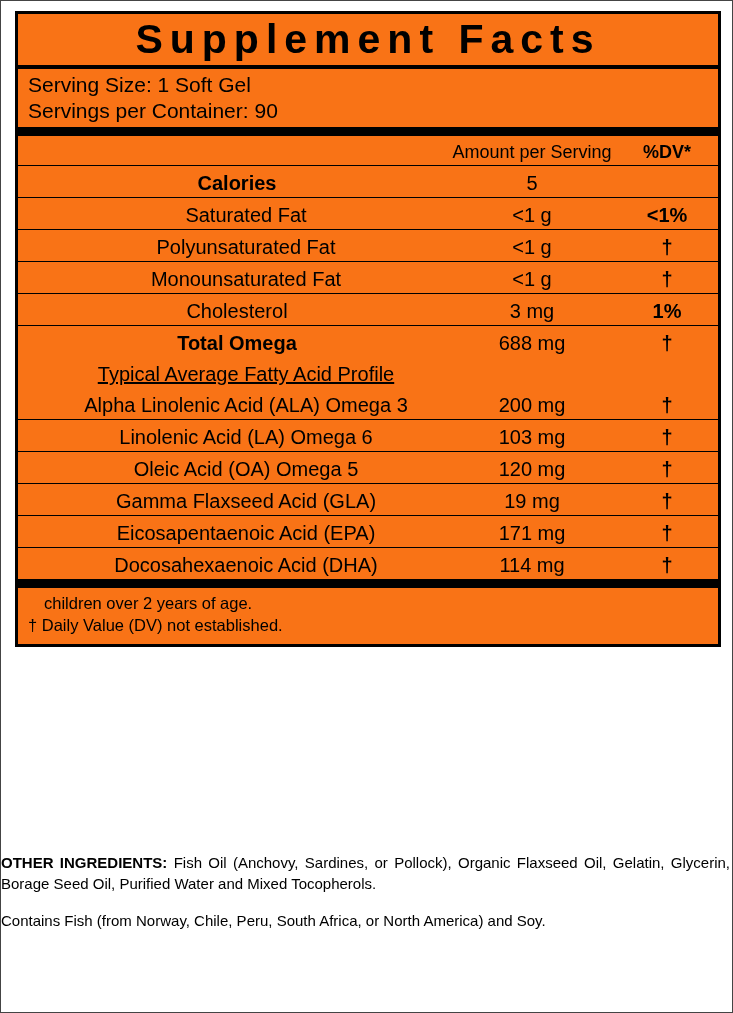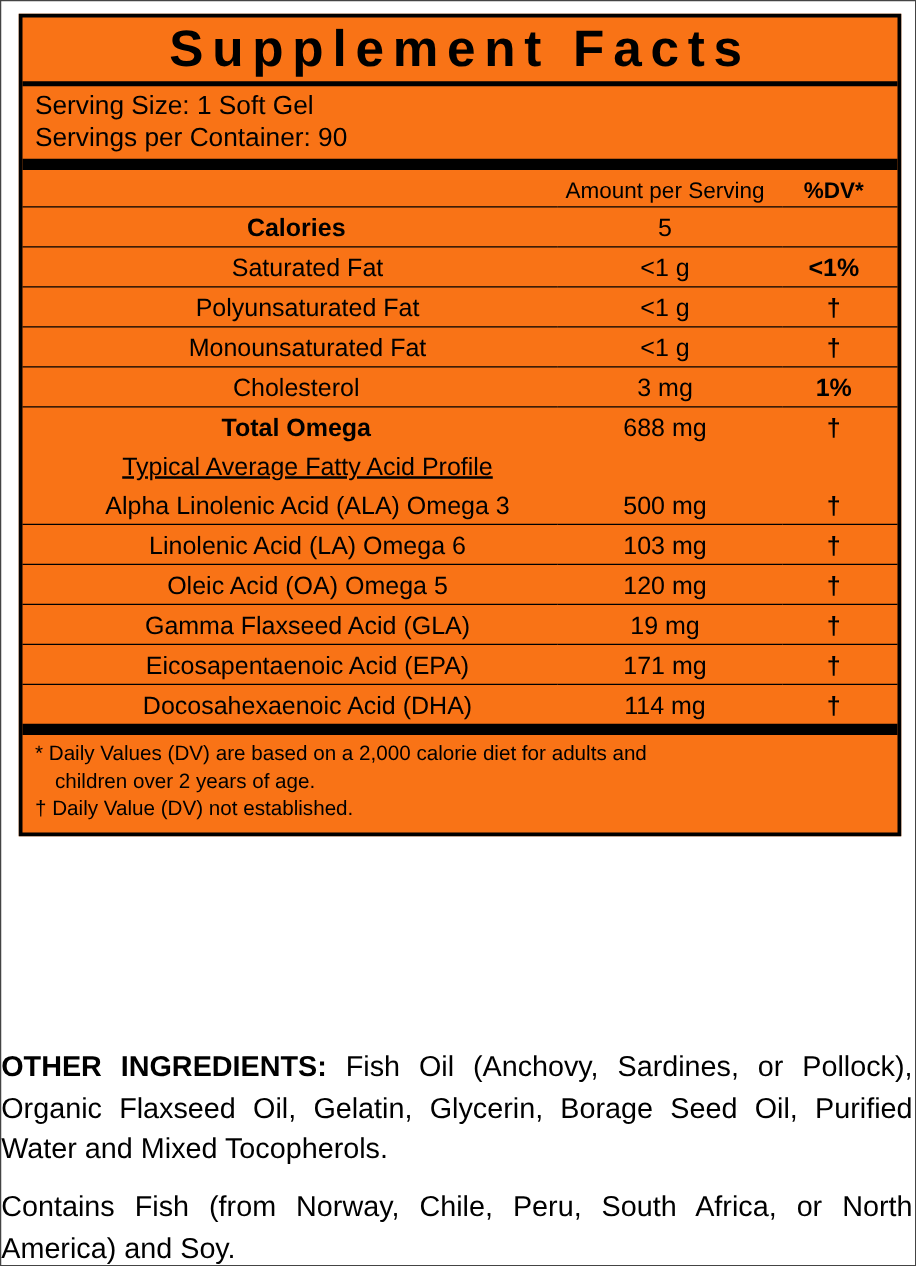--- a/index.html
+++ b/index.html
@@ -88,25 +88,25 @@
 
   
   .other {
     position: absolute;
     left: 0px;
     top: 836px;
     width: 733px;
     padding: 0 4px 0 0;
   }
   .oi-para {
-    font-size: 23px;
+    font-size: 15px;
     line-height: 1.42;
     text-align: justify;
     text-justify: inter-word;
-    margin: 0 0 14px 0;
+    margin: 15px 0 14px 0;
   }
   .oi-label { font-weight: bold; }
   .oi-para:last-child { margin-bottom: 0; }
 </style>
 </head>
 <body>
 
 <div class="page">
 
   <div class="panel">
@@ -171,21 +171,21 @@
         <tr class="subhead-row">
           <td class="c-name indent1">
             <span class="under">Typical Average Fatty Acid Profile</span>
           </td>
           <td class="c-amt"></td>
           <td class="c-dv"></td>
         </tr>
 
         <tr class="line-hair">
           <td class="c-name indent1">Alpha Linolenic Acid (ALA) Omega 3</td>
-          <td class="c-amt">500 mg</td>
+          <td class="c-amt">200 mg</td>
           <td class="c-dv">†</td>
         </tr>
 
         <tr class="line-hair">
           <td class="c-name indent1">Linolenic Acid (LA) Omega 6</td>
           <td class="c-amt">103 mg</td>
           <td class="c-dv">†</td>
         </tr>
 
         <tr class="line-hair">
@@ -210,21 +210,20 @@
           <td class="c-name indent1">Docosahexaenoic Acid (DHA)</td>
           <td class="c-amt">114 mg</td>
           <td class="c-dv">†</td>
         </tr>
       </tbody>
     </table>
 
     <div class="rule-thick"></div>
 
     <div class="footnotes">
-      <div>* Daily Values (DV) are based on a 2,000 calorie diet for adults and</div>
       <div class="fn2">children over 2 years of age.</div>
       <div>† Daily Value (DV) not established.</div>
     </div>
   </div>
 
   <div class="other">
     <p class="oi-para"><span class="oi-label">OTHER INGREDIENTS:</span><span> Fish Oil (Anchovy, Sardines, or Pollock), Organic Flaxseed Oil, Gelatin, Glycerin, Borage Seed Oil, Purified Water and Mixed Tocopherols.</span></p>
     <p class="oi-para">Contains Fish (from Norway, Chile, Peru, South Africa, or North America) and Soy.</p>
   </div>
 

